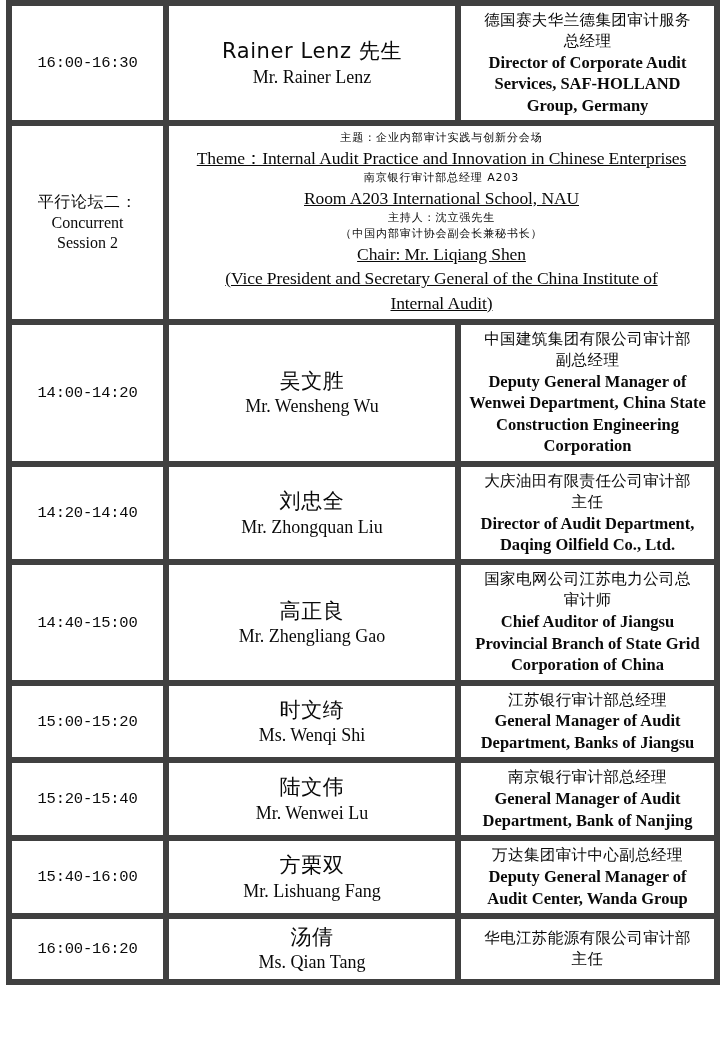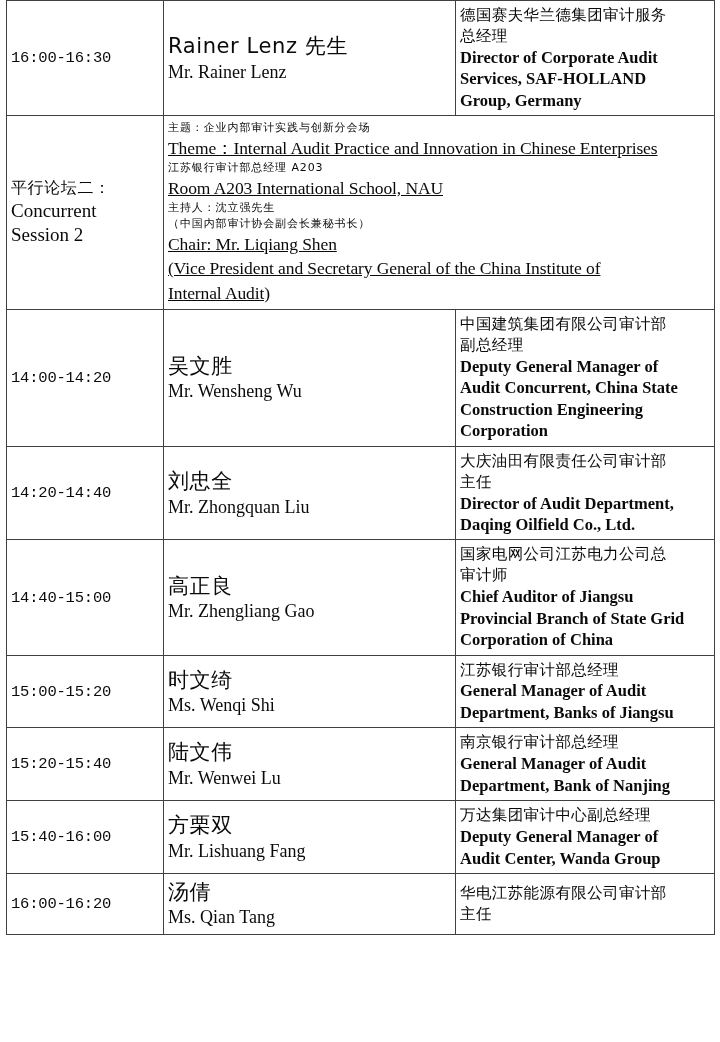--- a/index.html
+++ b/index.html
@@ -21,23 +21,23 @@
     box-sizing: border-box;
     padding: 0 6px;
   }
   table.agenda {
     width: 708px;
     border-collapse: collapse;
     table-layout: fixed;
     margin: 0;
   }
   table.agenda td {
-    border: 1px solid #404040;
+    border: 6px solid #404040;
     vertical-align: middle;
-    text-align: left;
+    text-align: center;
     padding: 4px 4px;
     line-height: 1.28;
   }
   col.c-time  { width: 157px; }
   col.c-name  { width: 292px; }
   col.c-title { width: 259px; }
 
   .time {
     font-family: "Liberation Mono", "DejaVu Sans Mono", monospace;
     font-size: 15.5px;
@@ -55,21 +55,21 @@
     font-size: 17px;
     line-height: 1.3;
   }
   td.namecell .cn { font-size: 21px; }
   td.namecell .en { font-size: 18px; }
 
   td.titlecell .cn { font-size: 15.5px; letter-spacing: 0.4px; }
   td.titlecell .en { font-size: 16.5px; font-weight: bold; }
 
   td.sessioncell .cn { font-size: 16px; }
-  td.sessioncell .en { font-size: 19px; }
+  td.sessioncell .en { font-size: 16px; }
 
   td.sessionbody { padding: 6px 8px; }
   td.sessionbody .cn { font-size: 11px; letter-spacing: 0.9px; line-height: 1.42; }
   td.sessionbody .en { font-size: 17.5px; line-height: 1.4; text-decoration: underline; }
   td.sessionbody .en.wide { letter-spacing: -0.1px; }
 
   .line { display: block; white-space: nowrap; }
 </style>
 </head>
 <body>
@@ -98,40 +98,40 @@
         </tr>
         <tr>
           <td class="sessioncell">
             <span class="line cn">平行论坛二：</span>
             <span class="line en">Concurrent</span>
             <span class="line en">Session 2</span>
           </td>
           <td class="sessionbody" colspan="2">
             <span class="line cn">主题：企业内部审计实践与创新分会场</span>
             <span class="line en wide">Theme：Internal Audit Practice and Innovation in Chinese Enterprises</span>
-            <span class="line cn">江苏银行审计部总经理 A203</span>
+            <span class="line cn">南京银行审计部总经理 A203</span>
             <span class="line en wide">Room A203 International School, NAU</span>
             <span class="line cn">主持人：沈立强先生</span>
             <span class="line cn">（中国内部审计协会副会长兼秘书长）</span>
             <span class="line en wide">Chair: Mr. Liqiang Shen</span>
             <span class="line en wide">(Vice President and Secretary General of the China Institute of</span>
             <span class="line en wide">Internal Audit)</span>
           </td>
         </tr>
         <tr>
           <td><span class="time">14:00-14:20</span></td>
           <td class="namecell">
             <span class="line cn">吴文胜</span>
             <span class="line en">Mr. Wensheng Wu</span>
           </td>
           <td class="titlecell">
             <span class="line cn">中国建筑集团有限公司审计部</span>
             <span class="line cn">副总经理</span>
             <span class="line en">Deputy General Manager of</span>
-            <span class="line en">Audit Concurrent, China State</span>
+            <span class="line en">Wenwei Department, China State</span>
             <span class="line en">Construction Engineering</span>
             <span class="line en">Corporation</span>
           </td>
         </tr>
         <tr>
           <td><span class="time">14:20-14:40</span></td>
           <td class="namecell">
             <span class="line cn">刘忠全</span>
             <span class="line en">Mr. Zhongquan Liu</span>
           </td>

